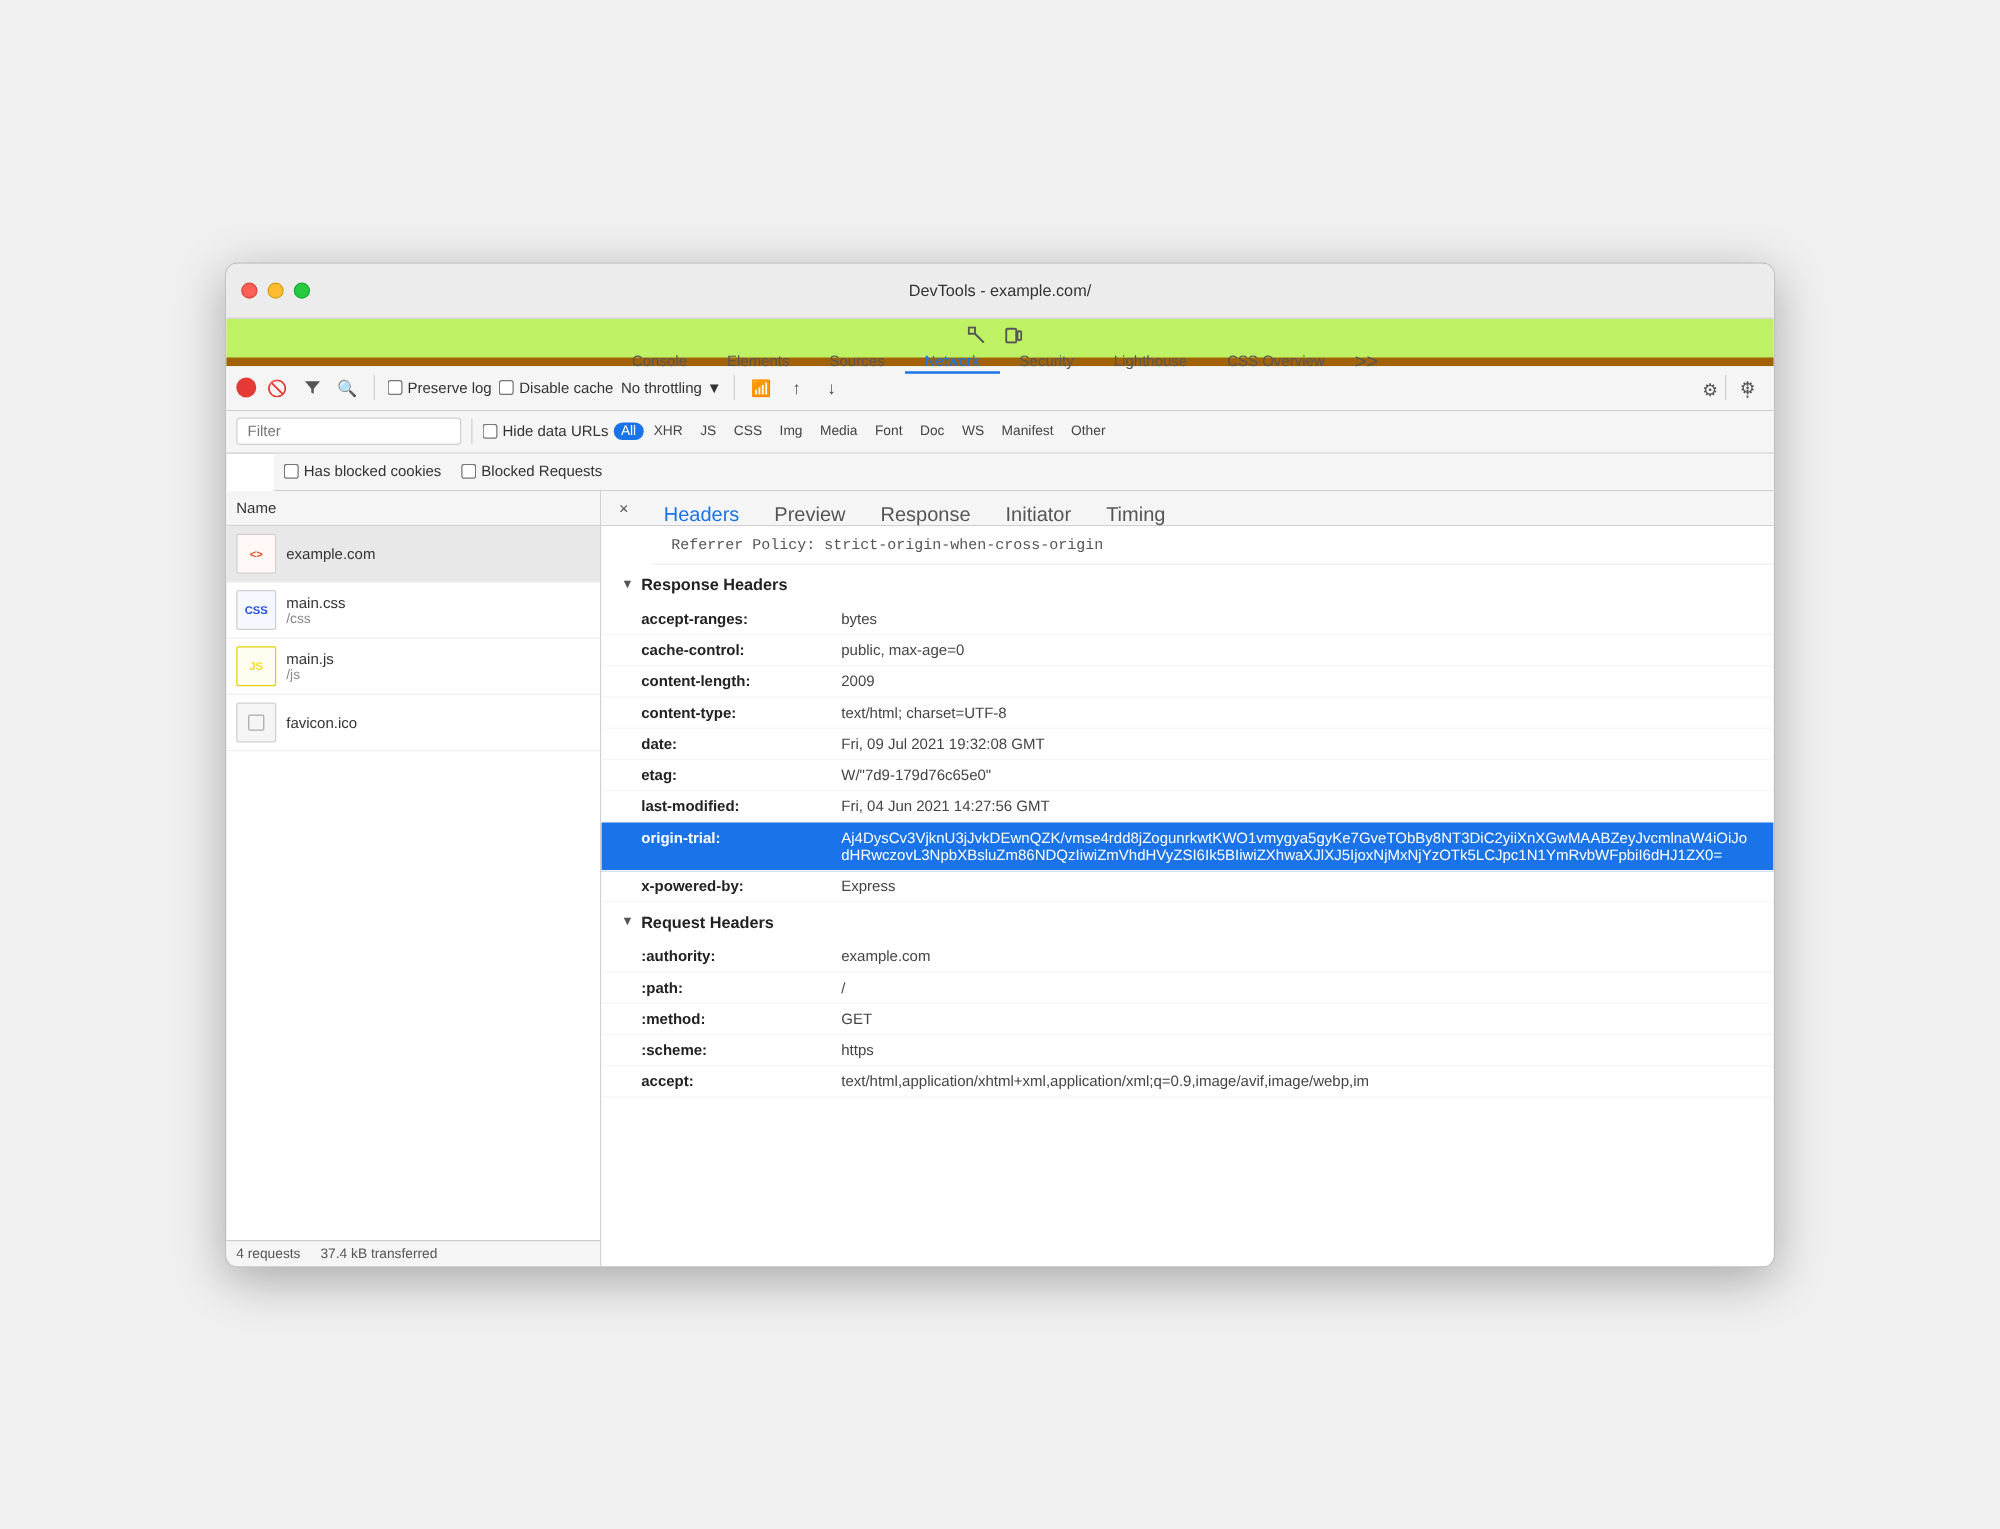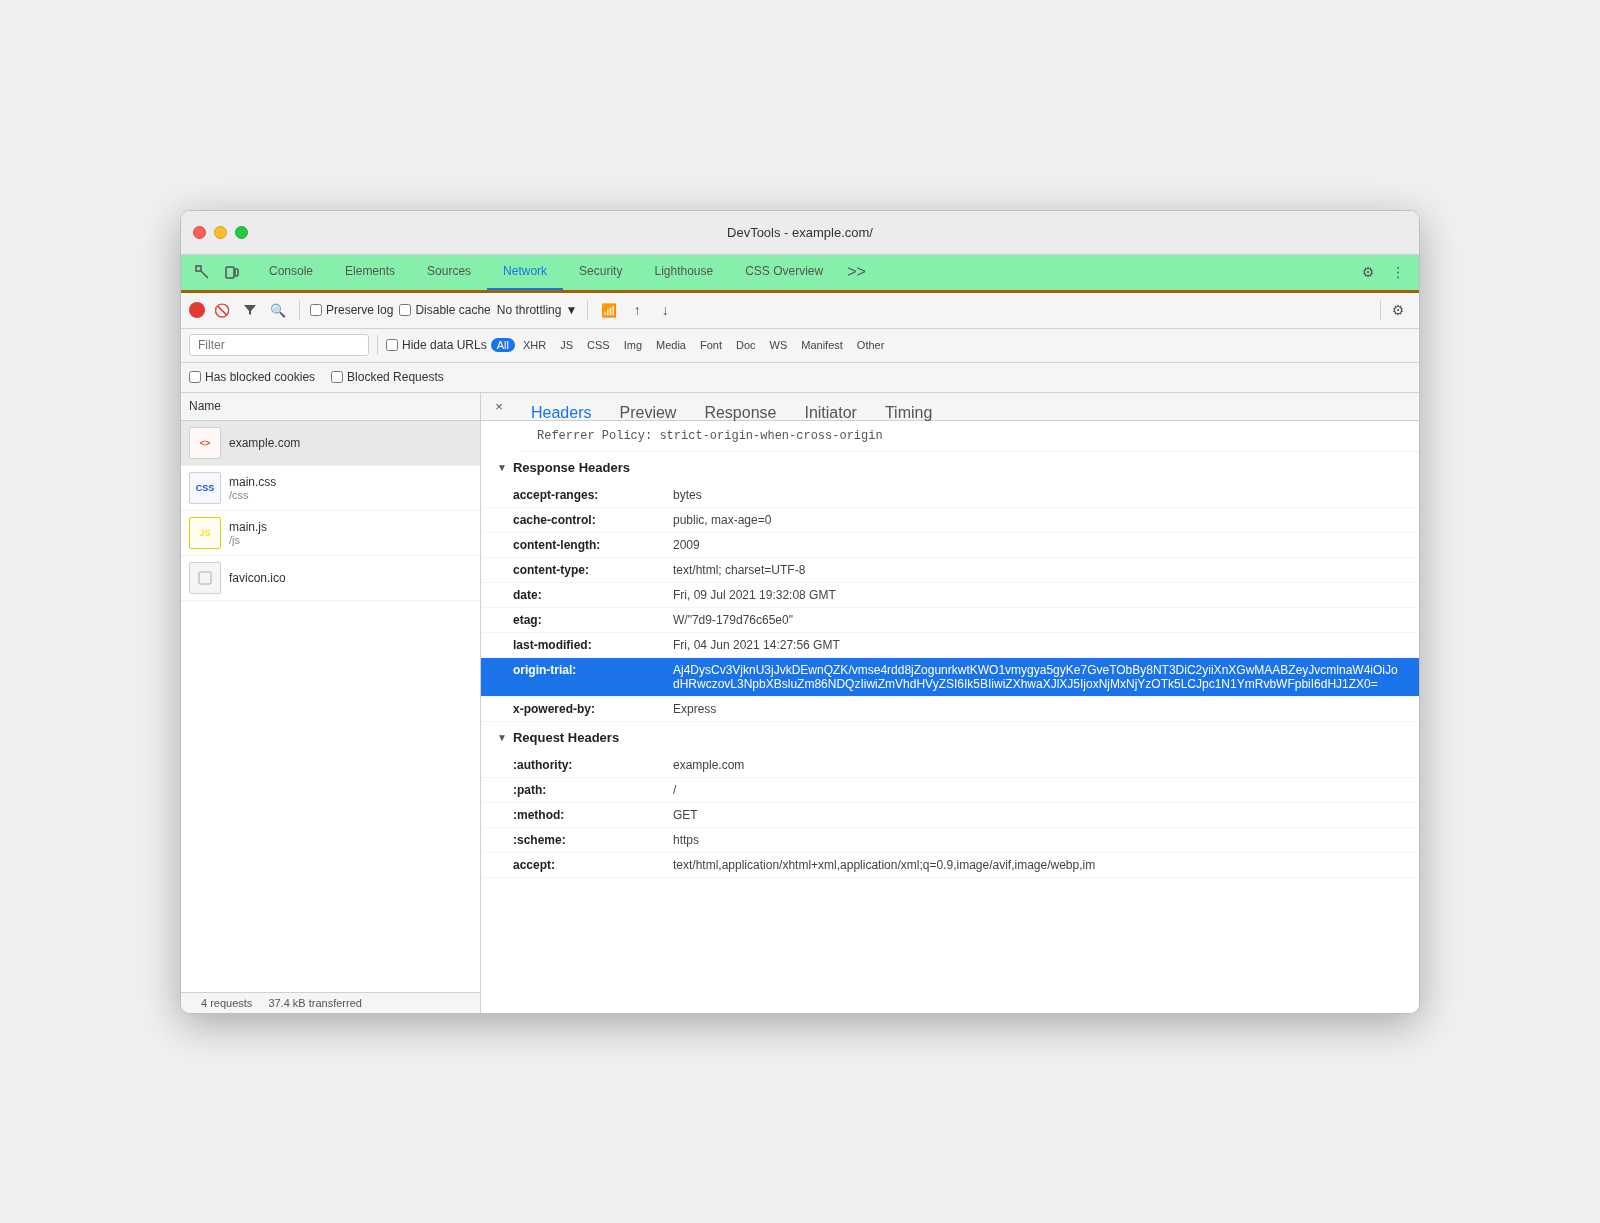--- a/index.html
+++ b/index.html
@@ -47,26 +47,27 @@
     .titlebar-title {
       position: absolute;
       left: 50%;
       transform: translateX(-50%);
       font-size: 13px;
       color: #333;
       font-weight: 500;
     }
     
     .devtools-tabs {
-      background: #86efac;
-      border-bottom: 3px solid #a16207;
+      background: #bef264;
+      border-bottom: 7px solid #a16207;
       display: flex;
       align-items: center;
       height: 38px;
       padding: 0 8px;
+      flex-direction: column;
     }
     .devtools-left-icons {
       display: flex;
       align-items: center;
       gap: 4px;
       margin-right: 8px;
     }
     .icon-btn {
       width: 26px;
       height: 26px;
@@ -225,20 +226,21 @@
     }
     
     .blocked-row {
       background: #f5f5f5;
       border-bottom: 1px solid #d0d0d0;
       display: flex;
       align-items: center;
       height: 30px;
       padding: 0 8px;
       gap: 16px;
+      margin-left: 38px;
     }
     
     .main-content {
       display: flex;
       height: 620px;
     }
     
     .file-list-panel {
       width: 300px;
       border-right: 1px solid #d0d0d0;
@@ -285,21 +287,21 @@
     .file-icon.html { color: #e44d26; background: #fff8f6; }
     .file-icon.css { color: #264de4; background: #f6f8ff; }
     .file-icon.js { color: #f7df1e; background: #fffdf0; border-color: #e0d000; }
     .file-icon.ico { background: #f5f5f5; }
     .file-name { font-size: 12px; color: #333; }
     .file-path { font-size: 11px; color: #888; }
     
     .status-bar {
       border-top: 1px solid #d0d0d0;
       background: #f5f5f5;
-      padding: 4px 20px;
+      padding: 4px 8px;
       font-size: 11px;
       color: #555;
       display: flex;
       gap: 16px;
     }
     
     .headers-panel {
       flex: 1;
       display: flex;
       flex-direction: column;

